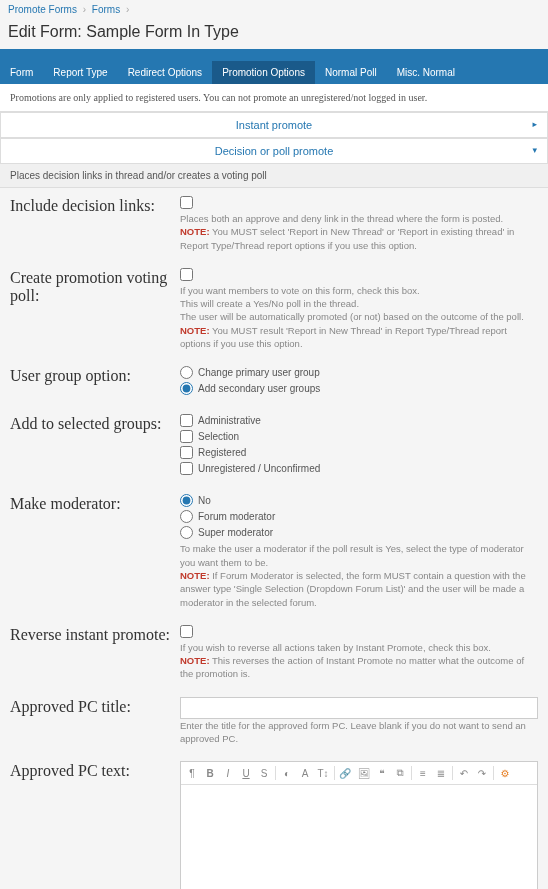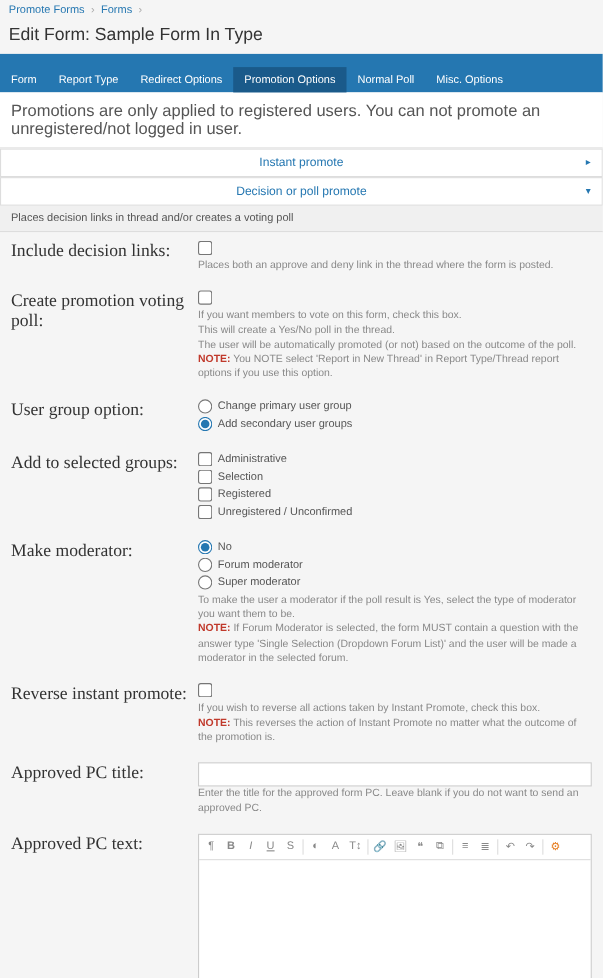--- a/index.html
+++ b/index.html
@@ -4,21 +4,21 @@
 <style>
 * { box-sizing: border-box; margin: 0; padding: 0; }
 body { font-family: Arial, Helvetica, sans-serif; font-size: 11px; background: #f5f5f5; color: #333; width: 548px; }
 .breadcrumb { padding: 4px 8px; background: #f5f5f5; color: #777; font-size: 10px; }
 .breadcrumb a { color: #2577b1; text-decoration: none; }
 .breadcrumb .sep { margin: 0 3px; color: #aaa; }
 .page-title { font-size: 16px; font-weight: normal; padding: 4px 8px 8px; color: #333; }
 .tabs { background: #2577b1; display: flex; padding: 0; }
 .tabs .tab { color: #fff; padding: 6px 10px; font-size: 10px; cursor: pointer; white-space: nowrap; margin-top: 12px; }
 .tabs .tab.active { background: #1a5a8a; }
-.info-bar { background: #fff; padding: 8px 10px; font-size: 15px; color: #555; border-bottom: 1px solid #ddd; }
+.info-bar { background: #fff; padding: 8px 10px; font-size: 10px; color: #555; border-bottom: 1px solid #ddd; font-family: Liberation Serif, serif; }
 .acc-head { background: #fff; text-align: center; padding: 6px; color: #2577b1; font-size: 11px; border: 1px solid #ddd; position: relative; cursor: pointer; }
 .acc-head .caret { position: absolute; right: 10px; top: 6px; font-size: 9px; color: #2577b1; }
 .section-head { background: #f0f0f0; padding: 6px 10px; font-size: 10px; color: #555; border-bottom: 1px solid #ddd; }
 .form-row { display: flex; padding: 8px 10px; border-bottom: none; }
 .lbl { width: 170px; text-align: left; padding-right: 10px; color: #333; font-size: 16px; padding-top: 1px; font-family: Liberation Serif, serif; }
 .ctrl { flex: 1; font-size: 10px; color: #555; }
 .ctrl .opt { display: flex; align-items: center; margin-bottom: 3px; }
 .ctrl .opt input { margin-right: 5px; }
 .help { font-size: 9.5px; color: #888; line-height: 1.4; }
 .help .note { color: #c0392b; font-weight: bold; }
@@ -41,21 +41,21 @@
 </div>
 
 <div class="page-title">Edit Form: Sample Form In Type</div>
 
 <div class="tabs">
   <div class="tab">Form</div>
   <div class="tab">Report Type</div>
   <div class="tab">Redirect Options</div>
   <div class="tab active">Promotion Options</div>
   <div class="tab">Normal Poll</div>
-  <div class="tab">Misc. Options</div>
+  <div class="tab">Misc. Normal</div>
 </div>
 
 <div class="info-bar">Promotions are only applied to registered users. You can not promote an unregistered/not logged in user.</div>
 
 <div class="acc-head">
   <span>Instant promote</span>
   <span class="caret">▸</span>
 </div>
 <div class="acc-head">
   <span>Decision or poll promote</span>
@@ -64,33 +64,34 @@
 
 <div class="section-head">Places decision links in thread and/or creates a voting poll</div>
 
 <div class="form-row">
   <div class="lbl">Include decision links:</div>
   <div class="ctrl">
     <div class="opt">
         <input type="checkbox" style="">
       </div>
     <div class="help">Places both an approve and deny link in the thread where the form is posted.</div>
+    <div class="help"><span class="note">NOTE:</span><span> You MUST select 'Report in New Thread' or 'Report in existing thread' in Report Type/Thread report options if you use this option.</span></div>
   </div>
 </div>
 
 <div class="form-row">
   <div class="lbl">Create promotion voting poll:</div>
   <div class="ctrl">
     <div class="opt">
         <input type="checkbox" style="">
       </div>
     <div class="help">If you want members to vote on this form, check this box.</div>
     <div class="help">This will create a Yes/No poll in the thread.</div>
     <div class="help">The user will be automatically promoted (or not) based on the outcome of the poll.</div>
-    <div class="help"><span class="note">NOTE:</span><span> You NOTE select 'Report in New Thread' in Report Type/Thread report options if you use this option.</span></div>
+    <div class="help"><span class="note">NOTE:</span><span> You MUST result 'Report in New Thread' in Report Type/Thread report options if you use this option.</span></div>
   </div>
 </div>
 
 <div class="form-row">
   <div class="lbl">User group option:</div>
   <div class="ctrl">
     <div class="opt">
         <input type="radio" name="ug" style="">
         <span>Change primary user group</span>
       </div>

